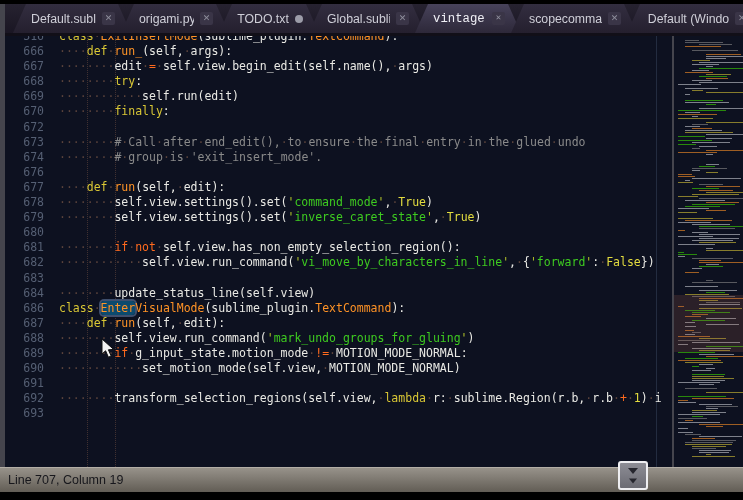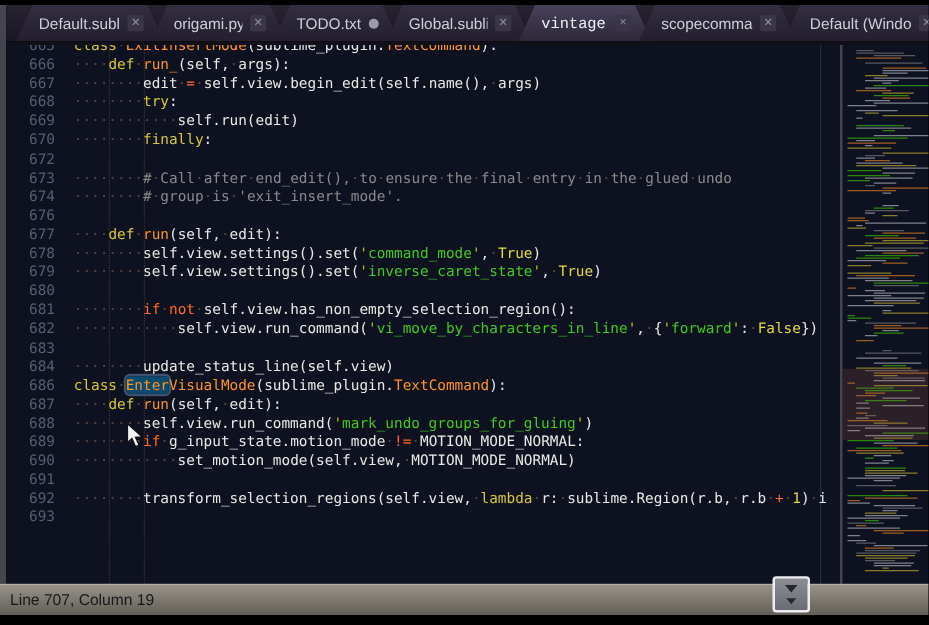--- a/index.html
+++ b/index.html
@@ -85,21 +85,21 @@
           <span class="lbl">Default (Windo</span>
           <span class="close">✕</span>
         </div></div>
   </div>
 
   <div id="editor">
     <div class="guide" style="left:82px"></div>
     <div class="guide" style="left:110px"></div>
     <div id="ruler"></div>
     <div id="lines">
-        <div class="line"><span class="num">665</span><span class="lt"><span class="tok-kw">class</span><span class="tok-t"><span class="sp">·</span></span><span class="tok-name">ExitInsertMode</span><span class="tok-t">(sublime_plugin.</span><span class="tok-name">TextCommand</span><span class="tok-t">):</span></span></div>
+        <div class="line"><span class="num">316</span><span class="lt"><span class="tok-kw">class</span><span class="tok-t"><span class="sp">·</span></span><span class="tok-name">ExitInsertMode</span><span class="tok-t">(sublime_plugin.</span><span class="tok-name">TextCommand</span><span class="tok-t">):</span></span></div>
         <div class="line"><span class="num">666</span><span class="lt"><span class="tok-t"><span class="sp">····</span></span><span class="tok-kw">def</span><span class="tok-t"><span class="sp">·</span></span><span class="tok-name">run_</span><span class="tok-t">(self,<span class="sp">·</span>args):</span></span></div>
         <div class="line"><span class="num">667</span><span class="lt"><span class="tok-t"><span class="sp">········</span>edit<span class="sp">·</span></span><span class="tok-op">=</span><span class="tok-t"><span class="sp">·</span>self.view.begin_edit(self.name(),<span class="sp">·</span>args)</span></span></div>
         <div class="line"><span class="num">668</span><span class="lt"><span class="tok-t"><span class="sp">········</span></span><span class="tok-kw">try</span><span class="tok-t">:</span></span></div>
         <div class="line"><span class="num">669</span><span class="lt"><span class="tok-t"><span class="sp">············</span>self.run(edit)</span></span></div>
         <div class="line"><span class="num">670</span><span class="lt"><span class="tok-t"><span class="sp">········</span></span><span class="tok-kw">finally</span><span class="tok-t">:</span></span></div>
         <div class="line"><span class="num">672</span><span class="lt"></span></div>
         <div class="line"><span class="num">673</span><span class="lt"><span class="tok-t"><span class="sp">········</span></span><span class="tok-com">#<span class="sp">·</span>Call<span class="sp">·</span>after<span class="sp">·</span>end_edit(),<span class="sp">·</span>to<span class="sp">·</span>ensure<span class="sp">·</span>the<span class="sp">·</span>final<span class="sp">·</span>entry<span class="sp">·</span>in<span class="sp">·</span>the<span class="sp">·</span>glued<span class="sp">·</span>undo</span></span></div>
         <div class="line"><span class="num">674</span><span class="lt"><span class="tok-t"><span class="sp">········</span></span><span class="tok-com">#<span class="sp">·</span>group<span class="sp">·</span>is<span class="sp">·</span>'exit_insert_mode'.</span></span></div>
         <div class="line"><span class="num">676</span><span class="lt"></span></div>
         <div class="line"><span class="num">677</span><span class="lt"><span class="tok-t"><span class="sp">····</span></span><span class="tok-kw">def</span><span class="tok-t"><span class="sp">·</span></span><span class="tok-name">run</span><span class="tok-t">(self,<span class="sp">·</span>edit):</span></span></div>

